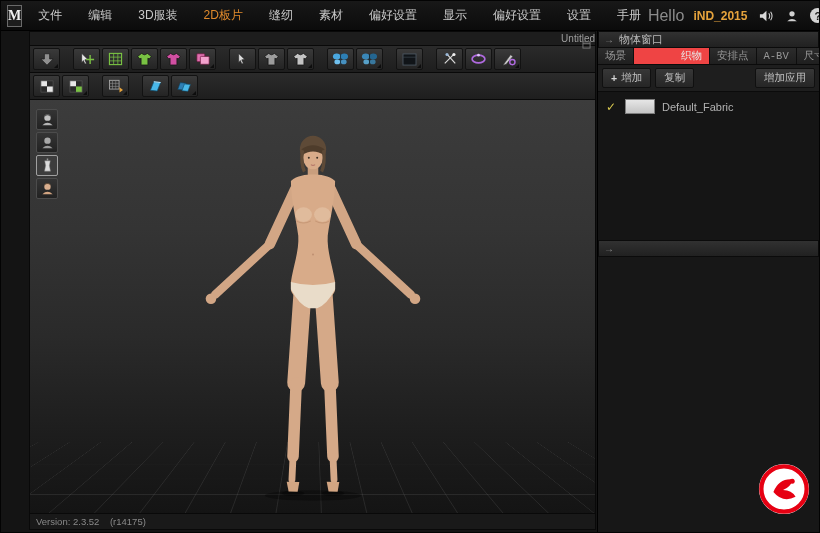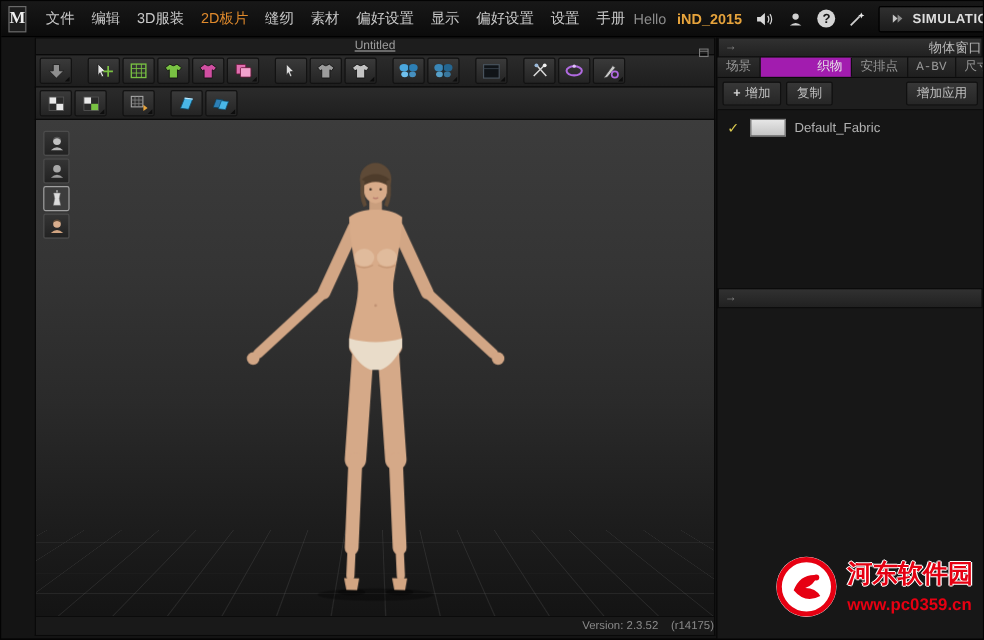--- a/index.html
+++ b/index.html
@@ -4,69 +4,69 @@
 <style>
   html,body{margin:0;padding:0;background:#000;}
   *{box-sizing:border-box;}
   .window{width:820px;height:533px;position:relative;background:#141414;border:1px solid #030303;
     overflow:hidden;font-family:"Liberation Sans","DejaVu Sans",sans-serif;}
   
   .titlebar{height:30px;display:flex;align-items:center;background:linear-gradient(#181818,#0b0b0b);
     border-bottom:1px solid #000;padding:0 6px;}
   .logo{width:22px;height:22px;background:#1d1d1d;border:1px solid #6a6a6a;color:#efefef;
     font:bold 14px "Liberation Serif","DejaVu Serif",serif;display:flex;align-items:center;justify-content:center;margin-right:9px;}
-  .menu{display:flex;}
+  .menu{display:flex;gap:12px;}
   .menu-item{color:#c9c9c9;font-size:12px;padding:5px 7px;cursor:default;white-space:nowrap;}
   .menu-item.active{color:#e08a2c;text-align:center;}
   .tb-right{margin-left:auto;display:flex;align-items:center;gap:9px;}
-  .hello{color:#8b8b8b;font-size:12px;}
+  .hello{color:#8b8b8b;font-size:16px;}
   .username{color:#e6a33c;font-size:12px;font-weight:bold;}
   .tb-ic{display:flex;align-items:center;justify-content:center;width:18px;height:18px;}
   .help-circle{width:15px;height:15px;border-radius:50%;background:#d4d4d4;color:#151515;
     font-size:11px;font-weight:bold;display:flex;align-items:center;justify-content:center;}
   .sim-btn{display:flex;align-items:center;height:22px;background:linear-gradient(#303030,#1b1b1b);
     border:1px solid #000;border-radius:2px;}
   .sim-main{display:flex;align-items:center;gap:6px;padding:0 9px;color:#dedede;font-size:11px;
     font-weight:bold;letter-spacing:.4px;}
   
   .content{display:flex;height:501px;}
   .main{flex:1;min-width:0;display:flex;flex-direction:column;padding:0 1px 2px 28px;}
   .tabbar{height:15px;background:#1d1d1d;border:1px solid #090909;display:flex;align-items:center;position:relative;}
-  .tab-title{flex:1;text-align:center;font-size:10px;color:#9e9e9e;text-decoration:underline;}
+  .tab-title{flex:1;text-align:right;font-size:10px;color:#9e9e9e;}
   .tab-win-ic{position:absolute;right:4px;top:3px;}
   .toolbar{background:linear-gradient(#2b2b2b,#1e1e1e);border:1px solid #090909;border-top:none;
     display:flex;align-items:center;gap:2px;height:27px;padding:0 3px;}
   .tb-gap{width:9px;flex:0 0 auto;}
   .ib{width:27px;height:22px;background:linear-gradient(#3a3a3a,#242424);border:1px solid #121212;
     border-radius:2px;display:flex;align-items:center;justify-content:center;position:relative;padding:0;cursor:pointer;}
   .ib.dd::after{content:"";position:absolute;right:1px;bottom:1px;width:0;height:0;
     border-left:4px solid transparent;border-bottom:4px solid #0d0d0d;}
   .viewport{flex:1;position:relative;border:1px solid #090909;border-top:none;overflow:hidden;
-    background:linear-gradient(180deg,#3c3c3c 0%,#343434 30%,#2a2a2a 55%,#1d1d1d 78%,#121212 100%);text-align:right;}
+    background:linear-gradient(180deg,#3c3c3c 0%,#343434 30%,#2a2a2a 55%,#1d1d1d 78%,#121212 100%);}
   .floor{position:absolute;left:-30%;right:-30%;bottom:13px;height:235px;
     background-image:linear-gradient(rgba(170,170,170,.13) 1px,transparent 1px),
                      linear-gradient(90deg,rgba(170,170,170,.13) 1px,transparent 1px);
     background-size:46px 46px;transform:perspective(430px) rotateX(62deg);transform-origin:50% 100%;}
   .avatar-list{position:absolute;top:9px;left:6px;display:flex;flex-direction:column;gap:2px;z-index:3;}
   .av-btn{width:22px;height:21px;background:linear-gradient(#343434,#222);border:1px solid #4c4c4c;
     display:flex;align-items:center;justify-content:center;padding:0;border-radius:2px;}
   .av-btn.selected{border-color:#a0a0a0;background:#3d3d3d;}
   .avatar-svg{position:absolute;left:50%;top:28px;transform:translateX(-50%);z-index:2;}
   .version{position:absolute;left:0;right:0;bottom:0;height:16px;background:#191919;border-top:1px solid #090909;
     color:#8a8a8a;font-size:9.5px;line-height:15px;padding-left:6px;z-index:4;}
   
   .rightpanel{width:222px;display:flex;flex-direction:column;background:#1b1b1b;border-left:1px solid #000;}
   .panel-header{height:17px;background:linear-gradient(#313131,#212121);border:1px solid #0b0b0b;
     display:flex;align-items:center;color:#b8b8b8;font-size:11px;}
   .ph-arrow{color:#8a8a8a;font-size:10px;margin:0 5px;}
-  .ph-title{flex:1;text-align:right;}
+  .ph-title{flex:1;text-align:left;}
   .obj-tabs{display:flex;background:#191919;border-bottom:1px solid #0b0b0b;height:17px;}
   .obj-tab{font-size:10.5px;color:#989898;background:linear-gradient(#2c2c2c,#1f1f1f);
     border-right:1px solid #0e0e0e;padding:0 7px;line-height:16px;cursor:pointer;white-space:nowrap;font-family:Liberation Mono, monospace;}
-  .obj-tab.active{background:#a21caf;color:#e8e8e8;padding-left:47px;}
+  .obj-tab.active{background:#ef4444;color:#e8e8e8;padding-left:47px;}
   .obj-tabs .filler{flex:1;background:#161616;}
   .obj-actions{display:flex;align-items:center;gap:4px;padding:3px 4px;background:#1e1e1e;border-bottom:1px solid #0b0b0b;}
   .pbtn{background:linear-gradient(#373737,#262626);border:1px solid #101010;color:#c0c0c0;
     font-size:10.5px;padding:2px 8px;border-radius:2px;display:flex;gap:4px;align-items:center;cursor:pointer;}
   .pbtn .plus{color:#d8d8d8;font-weight:bold;}
   .oa-spacer{flex:1;}
   .fabric-list{background:#151515;height:148px;padding:4px 3px;}
   .fabric-row{display:flex;align-items:center;gap:7px;padding:3px 5px;}
   .check{color:#d9c94f;font-size:12px;font-weight:bold;width:12px;}
   .swatch{width:30px;height:15px;background:linear-gradient(#e6e6e6,#c4c4c4);border:1px solid #7d7d7d;}
@@ -431,19 +431,15 @@
     </div>
   </div>
 
   <div class="watermark">
     <svg width="54" height="54" viewBox="0 0 56 56">
       <circle cx="28" cy="28" r="26" fill="#ffffff"></circle>
       <circle cx="28" cy="28" r="23.5" fill="none" stroke="#e60012" stroke-width="4.5"></circle>
       <path d="M17 31q6-15 21-13q-4 9-11 11q9 0 13 7q-13 7-23-5z" fill="#e60012"></path>
       <circle cx="36.5" cy="20" r="2.6" fill="#e60012"></circle>
     </svg>
-    <div class="wm-text">
-      <span class="wm-name">河东软件园</span>
-      <span class="wm-url">www.pc0359.cn</span>
-    </div>
   </div>
 
 </div>
 
 </body></html>

